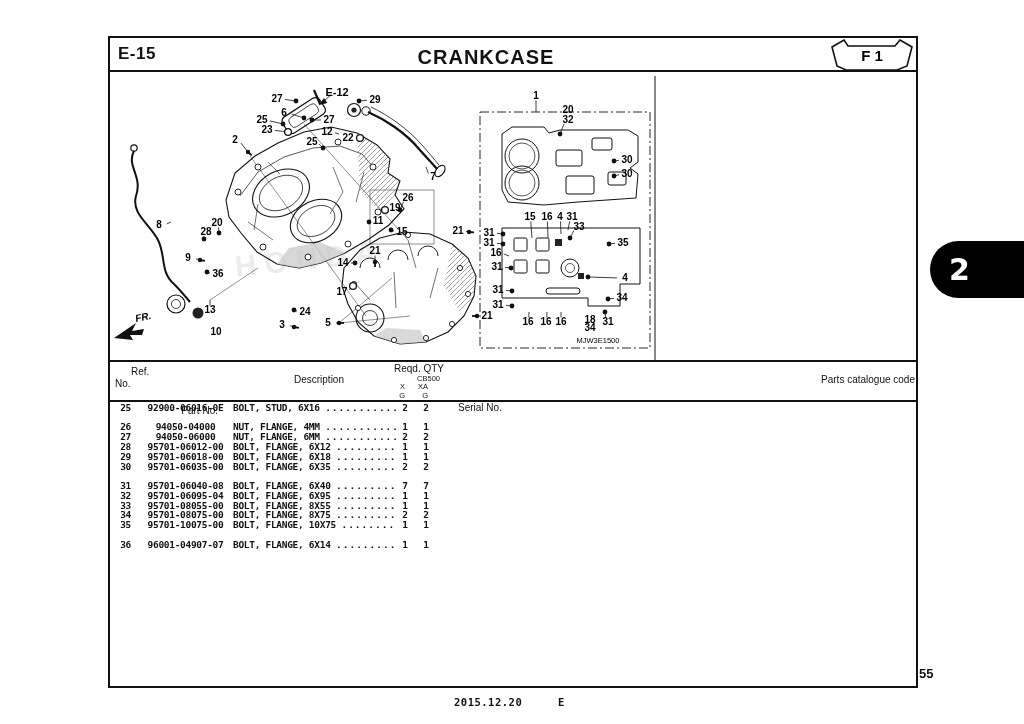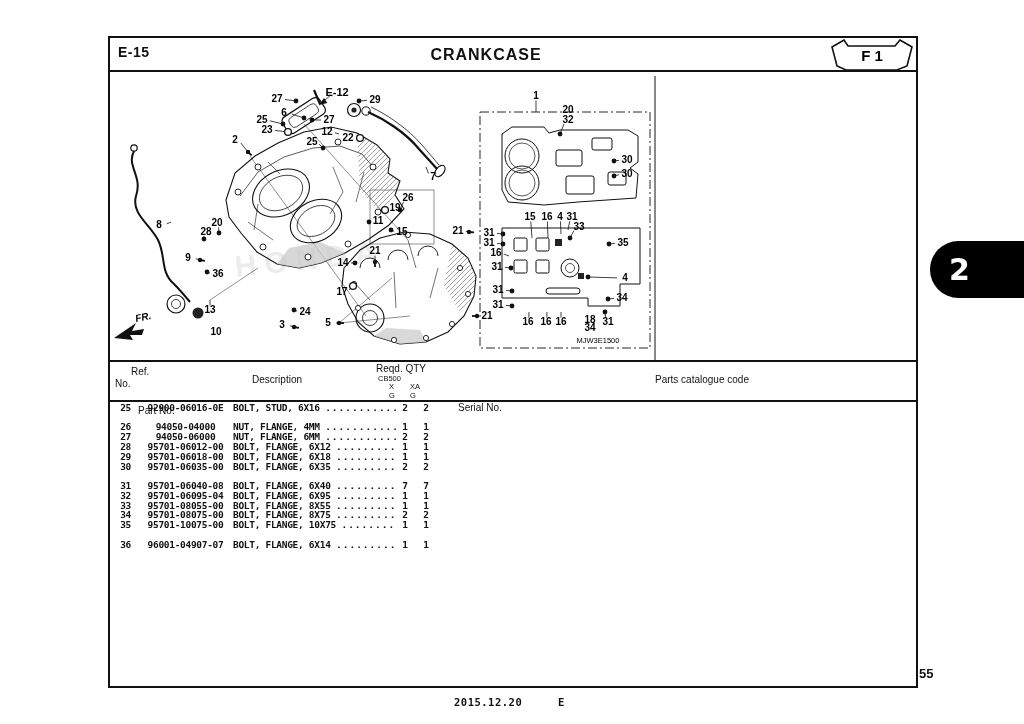--- a/index.html
+++ b/index.html
@@ -2,37 +2,37 @@
 <html><head>
 <meta charset="utf-8">
 <style>
   html,body{margin:0;padding:0;background:#fff;}
   body{width:1024px;height:724px;position:relative;font-family:"Liberation Sans",sans-serif;color:#111;overflow:hidden;}
   .abs{position:absolute;}
   .rule{position:absolute;background:#111;}
   
   .page-border{left:108px;top:36px;width:810px;height:652px;border:2.5px solid #111;box-sizing:border-box;}
   
-  .sec-code{left:118px;top:44px;font-size:14px;font-weight:bold;letter-spacing:.5px;}
-  .title{left:108px;top:46px;width:756px;text-align:center;font-size:16px;font-weight:bold;letter-spacing:1px;}
+  .sec-code{left:118px;top:44px;font-size:17px;font-weight:bold;letter-spacing:.5px;}
+  .title{left:108px;top:46px;width:756px;text-align:center;font-size:20px;font-weight:bold;letter-spacing:1px;}
   .plate{left:831px;top:39px;width:82px;height:32px;}
   .plate text{font:bold 15px "Liberation Sans",sans-serif;}
   
   .side-tab{left:930px;top:241px;width:94px;height:57px;background:#000;border-radius:29px 0 0 29px;color:#fff;display:flex;align-items:center;padding-left:19px;box-sizing:border-box;font-size:30px;font-weight:bold;font-family:"DejaVu Sans",sans-serif;}
   
   .diagram{left:108px;top:72px;width:810px;height:288px;}
   .co{font:bold 10px "Liberation Sans",sans-serif;}
   .co.b{font-size:11px;}
   .mjw{font:7.5px "Liberation Sans",sans-serif;}
   .fr{font:bold 10px "Liberation Sans",sans-serif;font-style:italic;}
   .wm{font:bold 30px "Liberation Sans",sans-serif;opacity:.07;letter-spacing:8px;}
   
   .th{position:absolute;font-size:10px;}
   .th.small{font-size:7.5px;}
-  .th.c{text-align:left;}
+  .th.c{text-align:right;}
   
   .rows{left:114px;top:403px;width:560px;font-family:"DejaVu Sans Mono","Liberation Mono",monospace;font-size:9.5px;font-weight:bold;letter-spacing:-.3px;}
   .prow{display:flex;height:9.8px;line-height:9.8px;white-space:pre;}
   .prow.gap{margin-top:9.6px;}
   .prow .ref{width:17px;text-align:right;flex:none;}
   .prow .part{width:95px;margin-left:7px;flex:none;text-align:center;}
   .prow .desc{width:164px;flex:none;overflow:hidden;}
   .prow .dots{letter-spacing:1px;}
   .prow .q1{width:16px;text-align:center;flex:none;}
   .prow .q2{width:26px;text-align:center;flex:none;}

